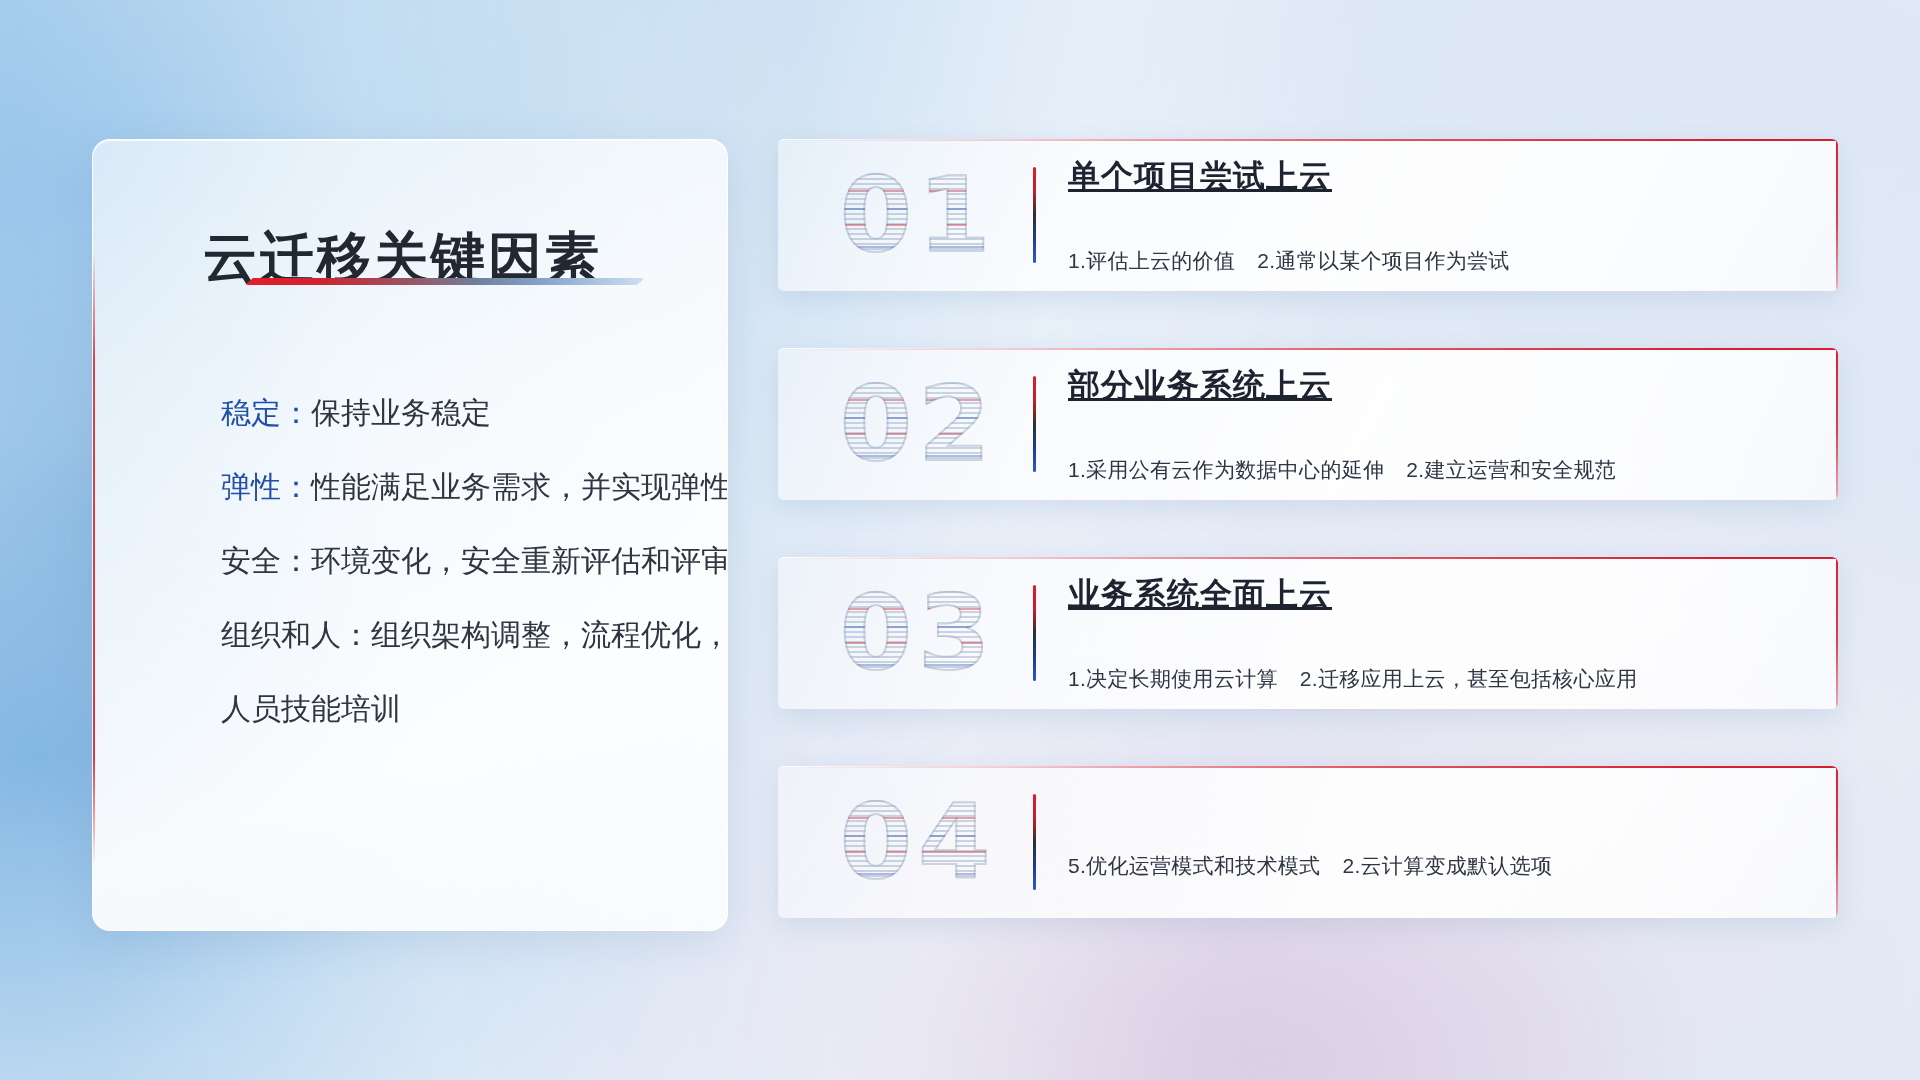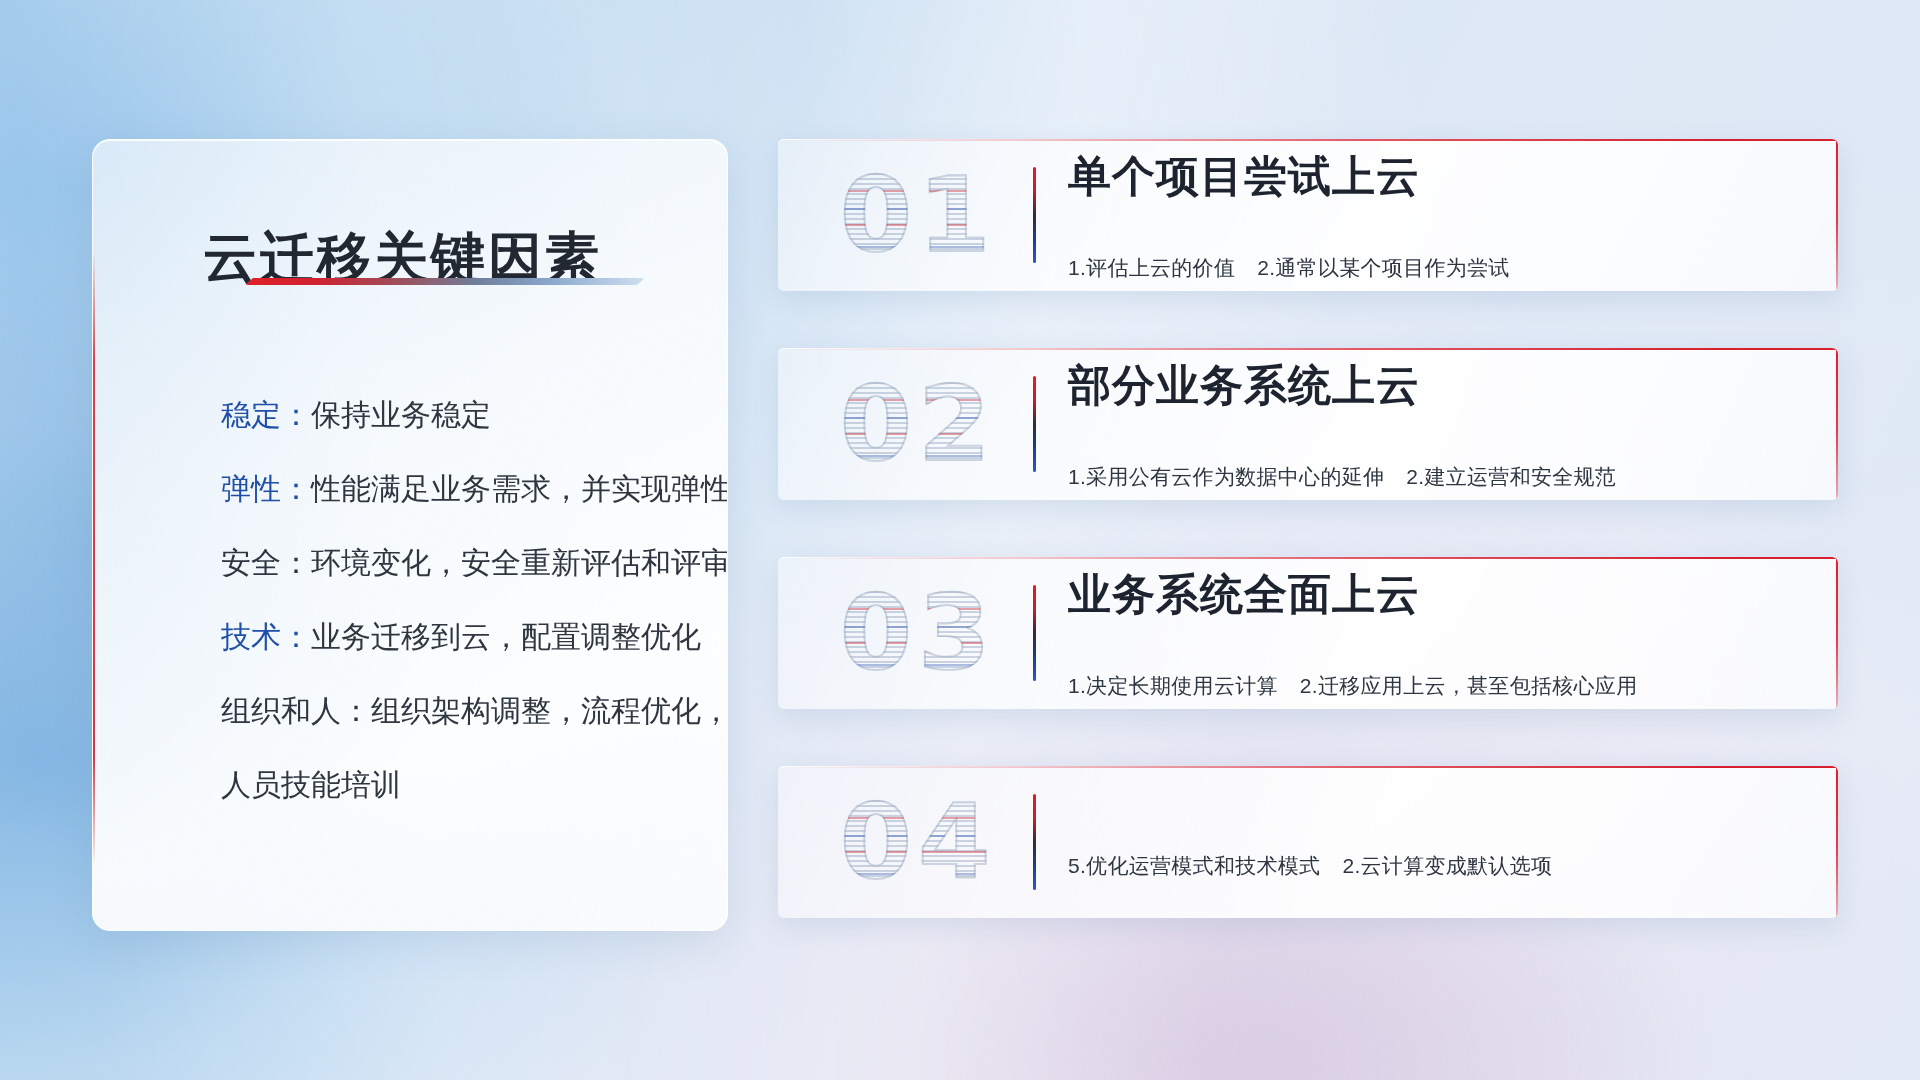--- a/index.html
+++ b/index.html
@@ -73,20 +73,21 @@
     content: "";
     position: absolute;
     left: 0; top: 14%;
     width: 2px; height: 78%;
     background: linear-gradient(180deg, rgba(214,32,48,0.0) 0%, rgba(214,32,48,0.85) 18%, rgba(214,32,48,0.9) 82%, rgba(214,32,48,0.0) 100%);
   }
   #left-panel-inner {
     position: relative;
     height: 100%;
     padding: 15px;
+    font-family: Liberation Mono, monospace;
   }
 
   #panel-title {
     position: absolute;
     left: 110px;
     top: 46px;
     font-size: 54px;
     font-weight: 700;
     letter-spacing: 3px;
     color: #222831;
@@ -230,26 +231,27 @@
   }
 
   .card-body {
     position: absolute;
     left: 290px;
     top: 50%;
     transform: translateY(-50%);
     right: 40px;
   }
   .card-title {
-    font-size: 43px;
+    font-size: 32px;
     font-weight: 700;
     color: #1d2430;
     letter-spacing: 1px;
     margin-bottom: 14px;
     white-space: nowrap;
+    text-decoration: underline;
   }
   .card-desc {
     font-size: 21px;
     color: #2e3642;
     letter-spacing: 0.3px;
     white-space: nowrap;
     margin-top: 48px;
   }
   .card-desc .gap {
     display: inline-block;
@@ -273,23 +275,20 @@
         <div class="factor-row">
           <span class="factor-label">稳定：</span><span class="factor-text">保持业务稳定</span>
         </div>
         <div class="factor-row">
           <span class="factor-label">弹性：</span><span class="factor-text">性能满足业务需求，并实现弹性</span>
         </div>
         <div class="factor-row">
           <span class="factor-label plain">安全：</span><span class="factor-text">环境变化，安全重新评估和评审</span>
         </div>
         <div class="factor-row">
-          <span class="factor-label">技术：</span><span class="factor-text">业务迁移到云，配置调整优化</span>
-        </div>
-        <div class="factor-row">
           <span class="factor-label plain">组织和人：</span><span class="factor-text">组织架构调整，流程优化，</span>
         </div>
         <div class="factor-row">
           <span class="factor-text">人员技能培训</span>
         </div>
       </div>
     </div>
   </section>
 
   <section id="card-stack">

